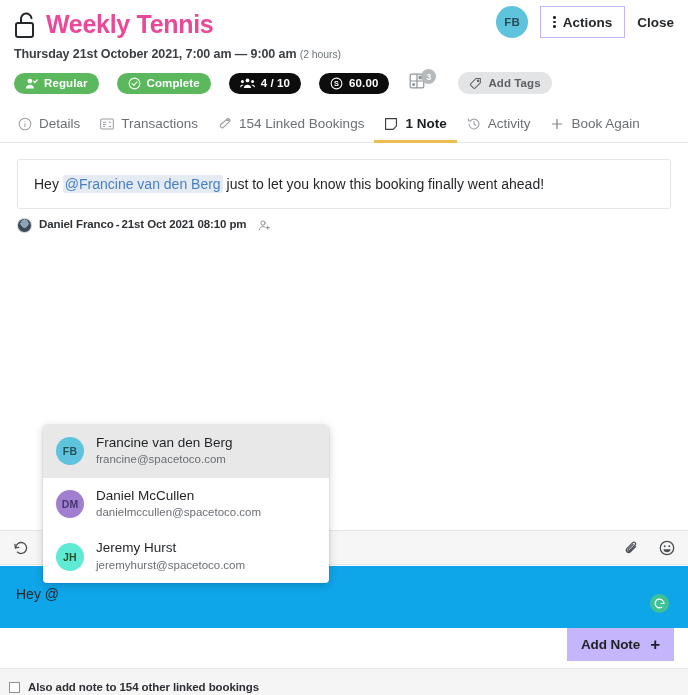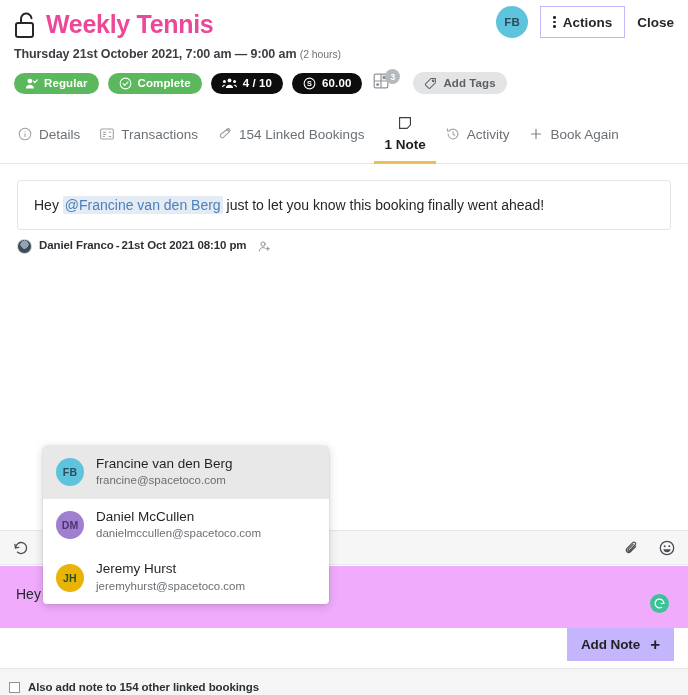--- a/index.html
+++ b/index.html
@@ -23,38 +23,38 @@
   .header-right { position: absolute; top: 6px; right: 12px; display:flex; align-items:center; gap: 12px; }
   .avatar-fb { width: 32px; height: 32px; border-radius: 50%; background: #5ec3dd;
       color:#2b4a56; font-size: 11.5px; font-weight: 700; display:flex; align-items:center; justify-content:center; letter-spacing: .3px;}
   .actions-btn { border: 1px solid #c4b5fd; background: #fff; height: 32px; padding: 0 12px;
       display:flex; align-items:center; gap:7px; font-size: 13.5px; font-weight: 600; color:#25282b; cursor:pointer; }
   .kebab { display:flex; flex-direction:column; gap:2px; }
   .kebab i { width:2.5px; height:2.5px; background:#25282b; border-radius:50%; display:block; }
   .close-btn { font-size: 13.5px; font-weight: 600; color:#25282b; cursor:pointer; padding-right:2px;}
 
   
-  .pills { display:flex; align-items:center; gap: 9px; margin-top: 11px; }
+  .pills { display:flex; align-items:center; gap: 18px; margin-top: 11px; }
   .pill { height: 21px; border-radius: 11px; display:flex; align-items:center; gap:6px;
       padding: 0 11px; font-size: 11.5px; font-weight: 600; letter-spacing:.1px; }
   .pill.green { background:#5cb85c; color:#fff; }
   .pill.dark  { background:#0d0d0d; color:#fff; }
   .pill.gray  { background:#e3e4e6; color:#5d6166; }
   .pill svg { display:block; }
   .res-wrap { display:flex; align-items:flex-start; margin-left:2px;}
   .res-badge { width:15px; height:15px; border-radius:50%; background:#b6babd; color:#fff;
       font-size:8.5px; font-weight:700; display:flex; align-items:center; justify-content:center;
       margin-left:-4px; margin-top:-4px; }
 
   
   .tabs { display:flex; align-items:center; gap: 0px; margin-top: 12px;
       border-bottom: 1px solid #e6e7e8; padding: 0 8px; }
   .tab { display:flex; align-items:center; gap:7px; padding: 9px 10px 9px 10px;
       font-size: 13.5px; color:#6b7075; cursor:pointer; border-bottom: 3px solid transparent; position:relative; top:1px;}
-  .tab.active { color:#1c1f22; font-weight: 700; border-bottom-color:#f0bc54;flex-direction:column; }
+  .tab.active { color:#1c1f22; font-weight: 700; border-bottom-color:#f0bc54; }
   .tab svg { display:block; opacity:.85;}
 
   
   .body { position:relative; height: 385px; background:#fff; }
   .note-card { margin: 16px 17px 0 17px; border:1px solid #e4e5e7; border-radius:3px;
       padding: 14px 16px; font-size: 14px; color:#25282b; line-height:1.45; }
   .mention { color:#4a7fc1; background:#e4ebf2; border-radius:2px; padding: 1px 2px; }
   .note-meta { display:flex; align-items:flex-start; gap:7px; margin: 9px 0 0 17px; }
   .meta-avatar { width:15px; height:15px; border-radius:50%;
       background: radial-gradient(circle at 50% 35%, #8fa3b5 0 38%, #3d4b57 39% 100%);
@@ -72,21 +72,21 @@
   .mm-mail { font-size: 11.5px; color:#6a6f74; line-height:1.35; margin-top:1px;}
 
   
   .editor-toolbar { position:absolute; left:0; right:0; top: 530px; height: 35px; background:#f6f6f6;
       border-top:1px solid #e6e7e8; border-bottom:1px solid #e6e7e8;
       display:flex; align-items:center; padding: 0 13px; }
   .tb-right { margin-left:auto; display:flex; align-items:center; gap: 19px; }
   .tb-icon { cursor:pointer; display:flex; align-items:center; }
 
   
-  .editor-area { position:absolute; left:0; right:0; top: 566px; height: 62px; background:#f0abfc; }
+  .editor-area { position:absolute; left:0; right:0; top: 566px; height: 62px; background:#0ea5e9; }
   .editor-text { position:absolute; left: 16px; top: 20px; font-size: 14px; color:#25282b; }
   .grammarly { position:absolute; right: 19px; top: 28px; width: 19px; height: 19px; border-radius:50%;
       background:#3ec295; display:flex; align-items:center; justify-content:center; cursor:pointer;}
 
   
   .footer-actions { position:absolute; left:0; right:0; top: 628px; height: 40px; }
   .add-note-btn { position:absolute; right: 14px; top: 0; height: 33px; background:#c4b5fd; border:none;
       padding: 0 14px; display:flex; align-items:center; gap:10px; font-size:13.5px; font-weight:700;
       color:#1f2225; cursor:pointer; letter-spacing:-.1px;}
   .plus { font-size: 17px; font-weight: 600; line-height: 1; }
@@ -278,21 +278,21 @@
         </div>
       </div>
       <div class="mm-item">
         <div class="mm-av" style="background:#a07fd0;color:#4a3570;">DM</div>
         <div>
           <div class="mm-name">Daniel McCullen</div>
           <div class="mm-mail">danielmccullen@spacetoco.com</div>
         </div>
       </div>
       <div class="mm-item">
-        <div class="mm-av" style="background:#eab308;color:#28502a;text-align:right;">JH</div>
+        <div class="mm-av" style="background:#5eead4;color:#28502a;text-align:right;">JH</div>
         <div>
           <div class="mm-name">Jeremy Hurst</div>
           <div class="mm-mail">jeremyhurst@spacetoco.com</div>
         </div>
       </div>
     </div>
   </div>
 
   <div class="editor-toolbar">
     <span class="tb-icon">

